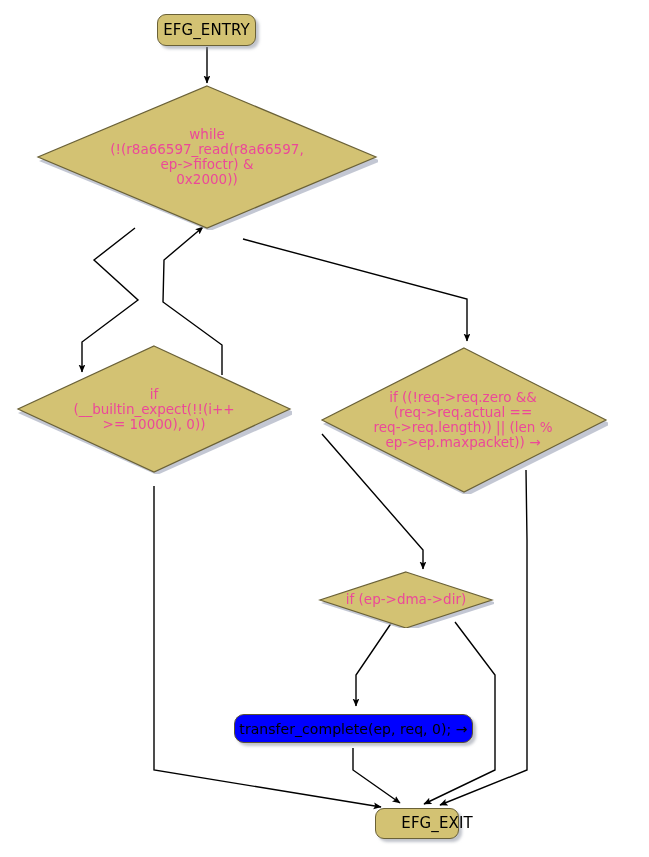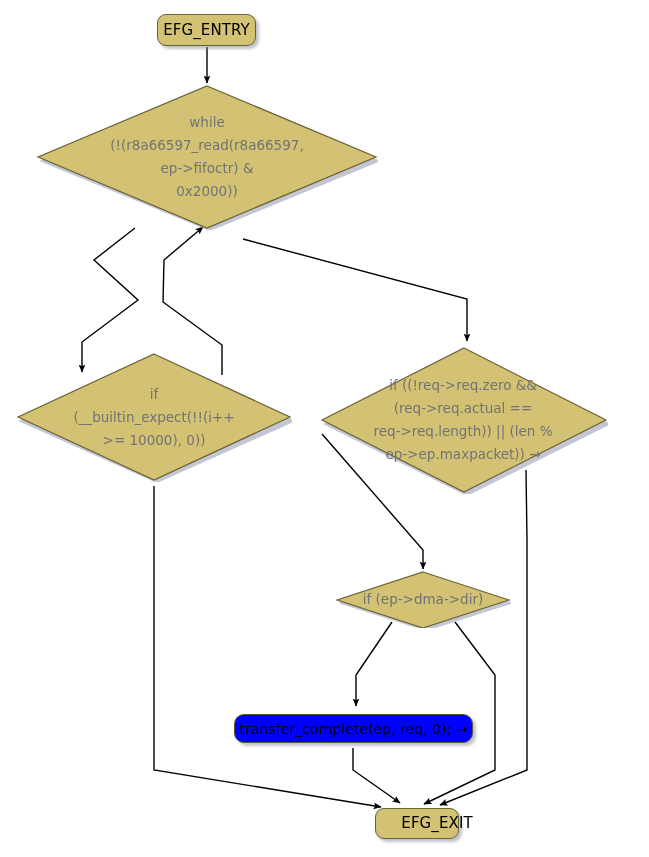--- a/index.html
+++ b/index.html
@@ -57,23 +57,23 @@
   }
   .diamond-label {
     position: absolute;
     left: 0; top: 0;
     width: 100%;
     height: 100%;
     display: flex;
     align-items: center;
     justify-content: center;
     text-align: center;
-    color: #737373;
+    color: #ec4899;
     font-size: 13.5px;
-    line-height: 23px;
+    line-height: 15px;
     white-space: pre-line;
     pointer-events: none;
   }
   .diamond-label.small {
     font-size: 13.5px;
   }
   
   .stmt-box {
     display: flex;
     align-items: center;
@@ -130,42 +130,42 @@
     <svg class="diamond-shape" viewBox="0 0 342 146" preserveAspectRatio="none">
       <polygon points="174,7 345,77 174,147 3,77" fill="#AFB4C4" opacity="0.75"></polygon>
       <polygon points="171,2 340,73 171,144 2,73" fill="#D3C273" stroke="#6A6137" stroke-width="1.2"></polygon>
     </svg>
     <div class="diamond-label">while
 (!(r8a66597_read(r8a66597,
 ep-&gt;fifoctr) &amp;
 0x2000))</div>
   </div>
 
-  <div class="diamond-wrap" style="left:16px; top:352px; width:276px; height:130px;">
+  <div class="diamond-wrap" style="left:16px; top:344px; width:276px; height:130px;">
     <svg class="diamond-shape" viewBox="0 0 276 130" preserveAspectRatio="none">
       <polygon points="141,7 280,69 141,131 2,69" fill="#AFB4C4" opacity="0.75"></polygon>
       <polygon points="138,2 274,65 138,128 2,65" fill="#D3C273" stroke="#6A6137" stroke-width="1.2"></polygon>
     </svg>
     <div class="diamond-label">if
 (__builtin_expect(!!(i++
 &gt;= 10000), 0))</div>
   </div>
 
   <div class="diamond-wrap" style="left:318px; top:346px; width:290px; height:148px;">
     <svg class="diamond-shape" viewBox="0 0 290 148" preserveAspectRatio="none">
       <polygon points="149,6 293,78 149,150 5,78" fill="#AFB4C4" opacity="0.75"></polygon>
       <polygon points="146,2 288,74 146,146 4,74" fill="#D3C273" stroke="#6A6137" stroke-width="1.2"></polygon>
     </svg>
     <div class="diamond-label small">if ((!req-&gt;req.zero &amp;&amp;
 (req-&gt;req.actual ==
 req-&gt;req.length)) || (len %
 ep-&gt;ep.maxpacket)) →</div>
   </div>
 
-  <div class="diamond-wrap" style="left:335px; top:570px; width:176px; height:58px;">
+  <div class="diamond-wrap" style="left:318px; top:570px; width:176px; height:58px;">
     <svg class="diamond-shape" viewBox="0 0 176 58" preserveAspectRatio="none">
       <polygon points="91,5 179,33 91,61 3,33" fill="#AFB4C4" opacity="0.75"></polygon>
       <polygon points="88,2 174,30 88,58 2,30" fill="#D3C273" stroke="#6A6137" stroke-width="1.2"></polygon>
     </svg>
     <div class="diamond-label">if (ep-&gt;dma-&gt;dir)</div>
   </div>
 
   <div class="node stmt-box" style="left:234px; top:714px; width:239px; height:29px;">
     <span>transfer_complete(ep, req, 0); →</span>
   </div>

